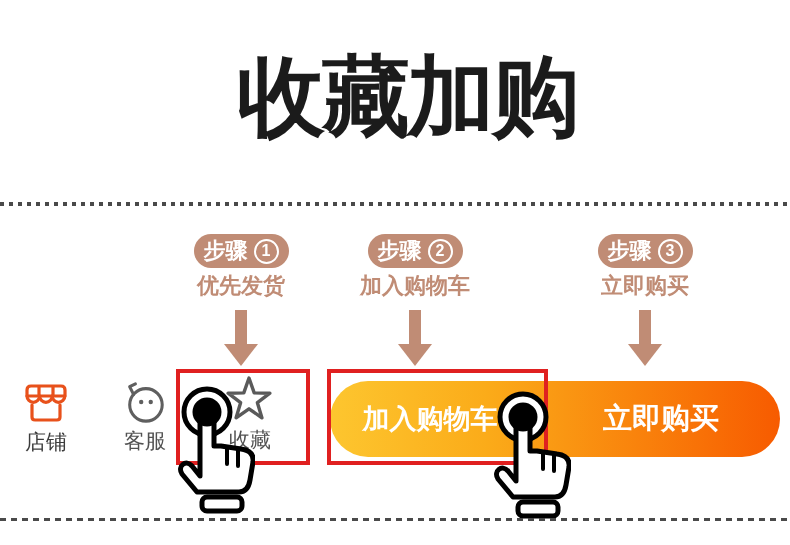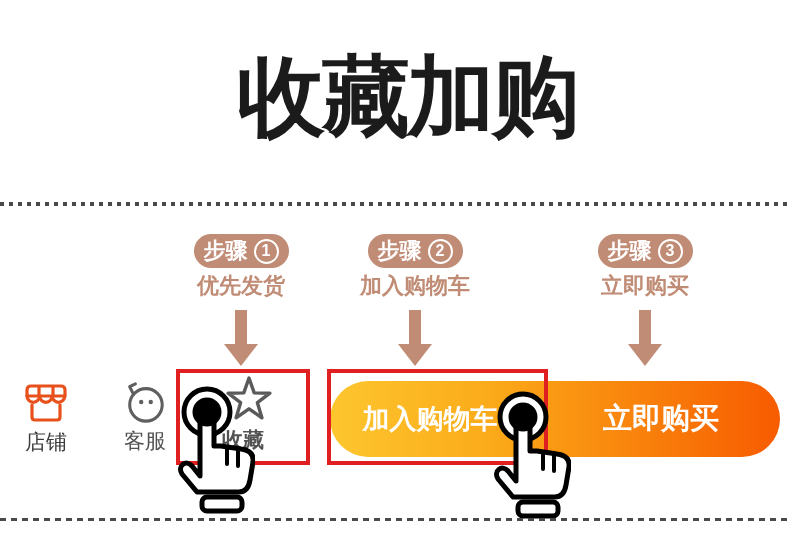--- a/index.html
+++ b/index.html
@@ -56,22 +56,22 @@
   .bar-item {
     position:absolute; display:flex; flex-direction:column; align-items:center; gap:3px;
     width:56px;
   }
   .bar-item .lbl { font-size:21px; color:var(--label-dark); white-space:nowrap; }
   .shop-item    { left:18px;  top:383px; }
   .service-item { left:117px; top:380px; }
   .shop-item .lbl { color:#3c3c3c; }
   .service-item .lbl, .fav-label { color:#525252; }
   .fav-star  { position:absolute; left:224px; top:375px; }
-  .fav-label { position:absolute; left:222px; top:426px; width:56px; 
-               font-size:21px; white-space:nowrap;font-weight:bold; }
+  .fav-label { position:absolute; left:222px; top:426px; width:56px; text-align:center;
+               font-size:21px; white-space:nowrap; }
   .hl-box {
     position:absolute; border:4px solid var(--red-box); background:transparent;
   }
   .hl-box-fav  { left:176px; top:369px; width:134px; height:96px; }
   .hl-box-cart { left:327px; top:369px; width:221px; height:96px; }
   .pill {
     position:absolute; left:330px; top:381px; width:450px; height:76px;
     border-radius:38px;
     background:linear-gradient(90deg, var(--grad-yellow) 0%, var(--grad-mid) 35%, var(--grad-orange) 68%, var(--grad-deep) 100%);
   }

